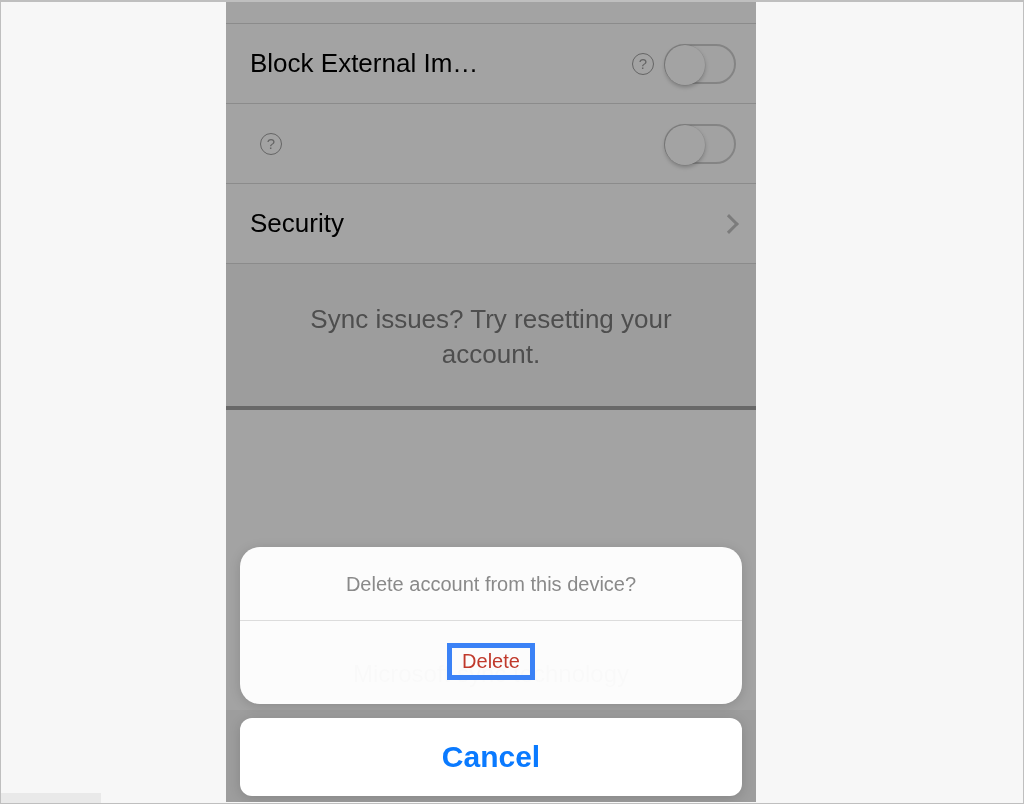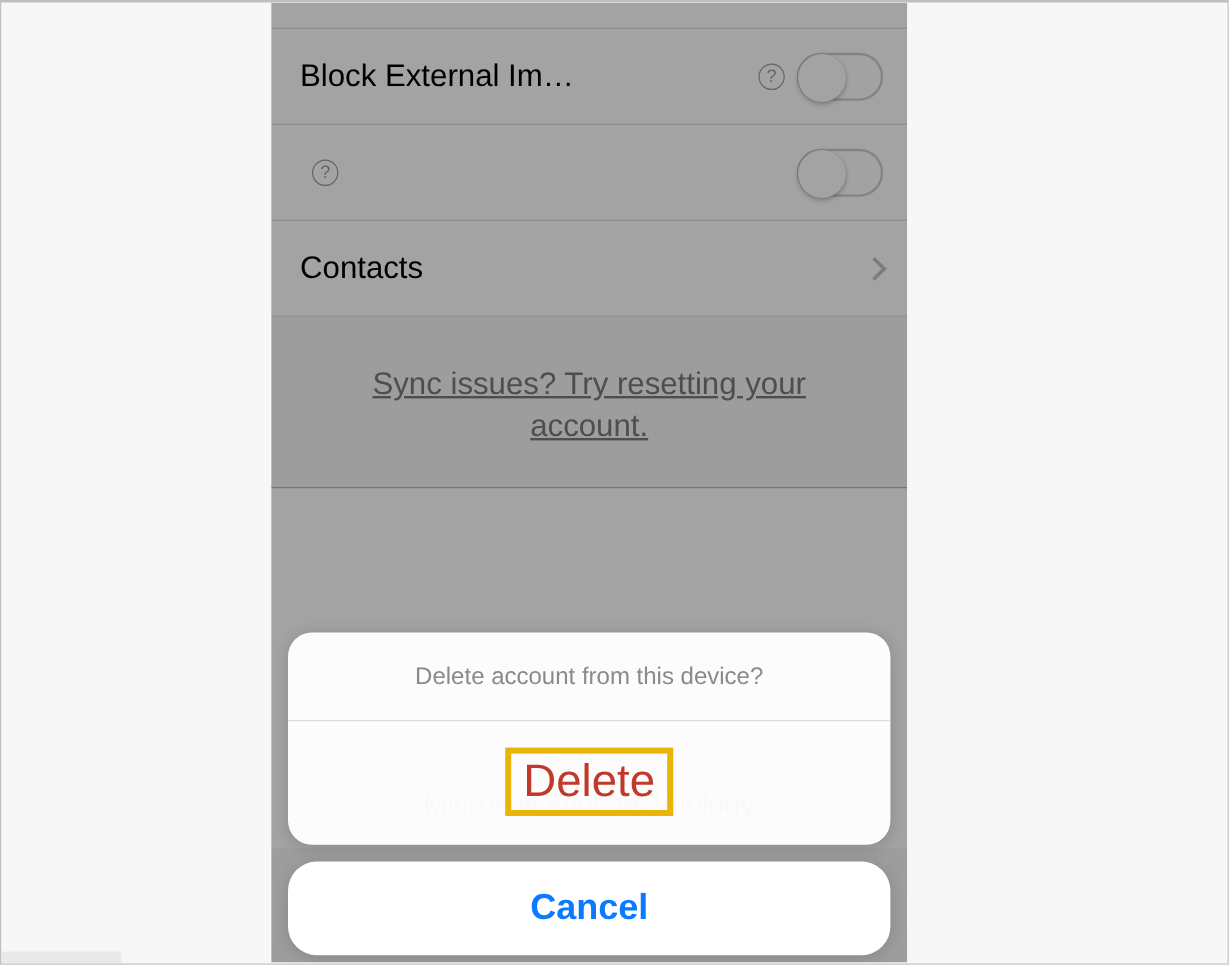--- a/index.html
+++ b/index.html
@@ -62,23 +62,22 @@
       width: 14px; height: 14px;
       border-top: 3px solid #c2c2c2; border-right: 3px solid #c2c2c2;
       transform: rotate(45deg); margin-left: auto;
     }
     .sync-block {
       padding: 38px 40px 34px;
       text-align: center;
       color: #7a7a7a;
       font-size: 26px;
       line-height: 1.35;
-      border-bottom: 1px solid #a3a3a3;
+      border-bottom: 4px solid #a3a3a3;
       background: #f6f6f6;
-      text-decoration: underline;
     }
     .below-list {
       background: #ffffff;
       height: 300px;
       border-top: 0;
     }
     .tech-note {
       color: #7a7a7a; font-size: 24px; text-align: center;
       padding-top: 250px;
     }
@@ -106,29 +105,29 @@
       padding: 24px 40px 22px;
       border-bottom: 1px solid #dcdcdc;
     }
     .sheet .sheet-action {
       text-align: center;
       padding: 22px 0 24px;
     }
     .delete-btn {
       display: inline-block;
       color: #c0392b;
-      font-size: 38px;
+      font-size: 20px;
       font-weight: 400;
       padding: 2px 10px;
-      border: 5px solid #eab308;
+      border: 5px solid #3b82f6;
     }
     .cancel-card {
       margin-top: 14px;
       background: #ffffff;
-      border-radius: 24px;
+      border-radius: 12px;
       text-align: center;
       padding: 22px 0;
       box-shadow: 0 2px 12px rgba(0,0,0,0.15);
     }
     .cancel-btn {
       color: #0a7aff;
       font-size: 30px;
       font-weight: 600;
     }
     .bottom-fade {
@@ -158,21 +157,21 @@
 
       <div class="row">
         <span class="help">?</span>
         <span class="spacer"></span>
         <span class="toggle">
             <span class="knob"></span>
           </span>
       </div>
 
       <div class="row">
-        <span class="label">Contacts</span>
+        <span class="label">Security</span>
         <span class="chevron"></span>
       </div>
     </div>
 
     <div class="sync-block">Sync issues? Try resetting your account.</div>
 
     <div class="below-list">
       <div class="tech-note">Microsoft sync technology</div>
     </div>
 

